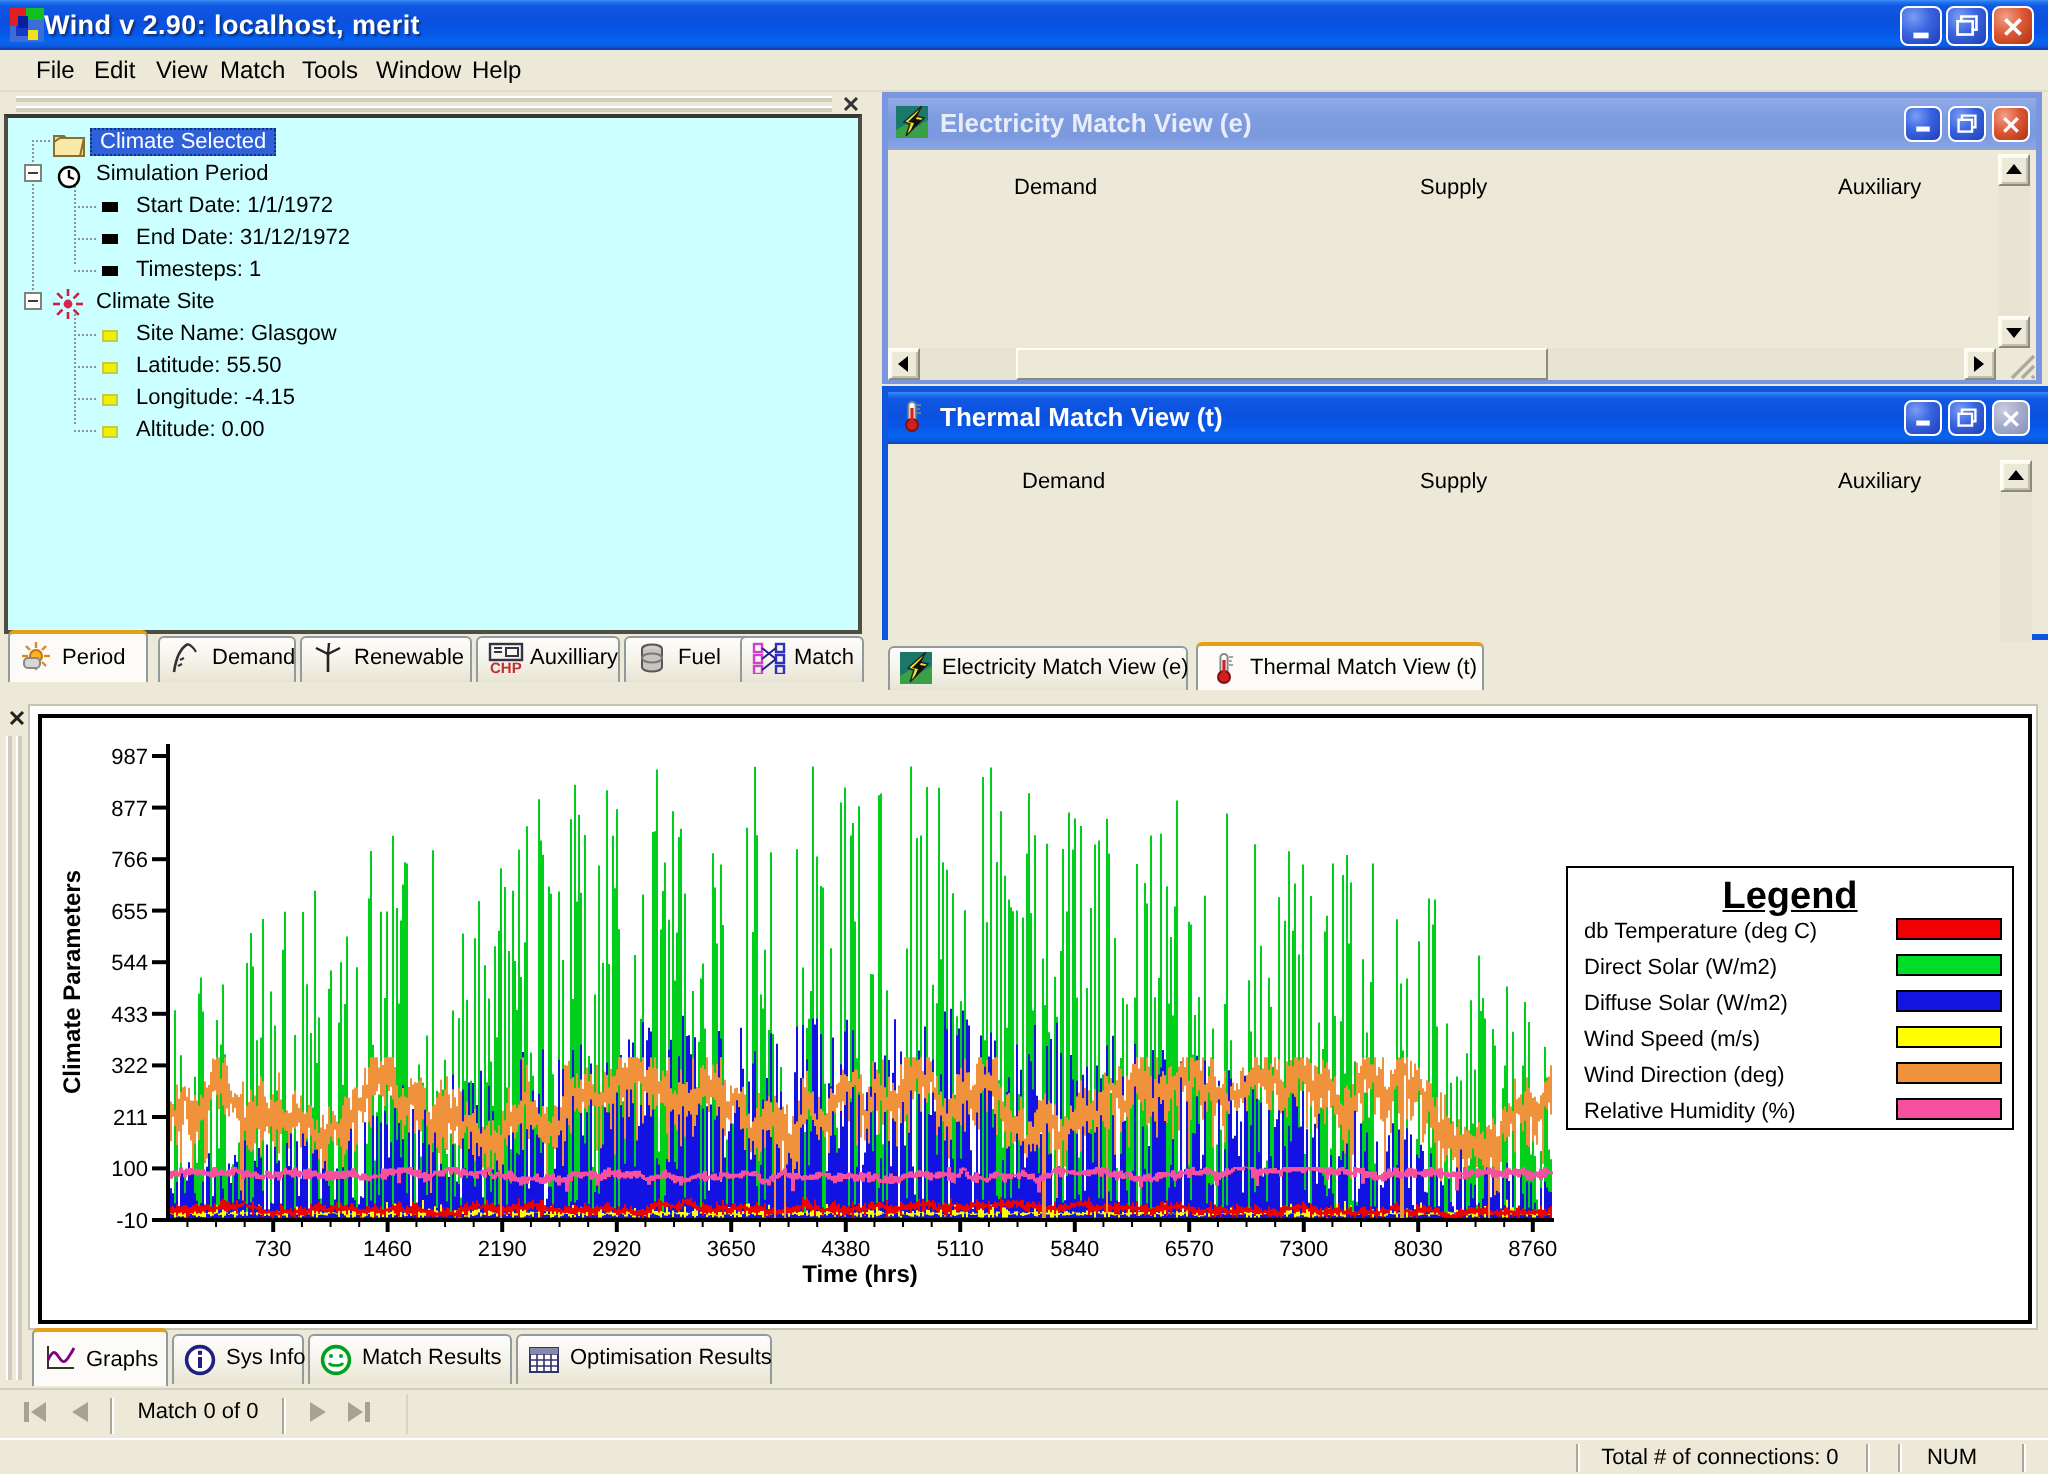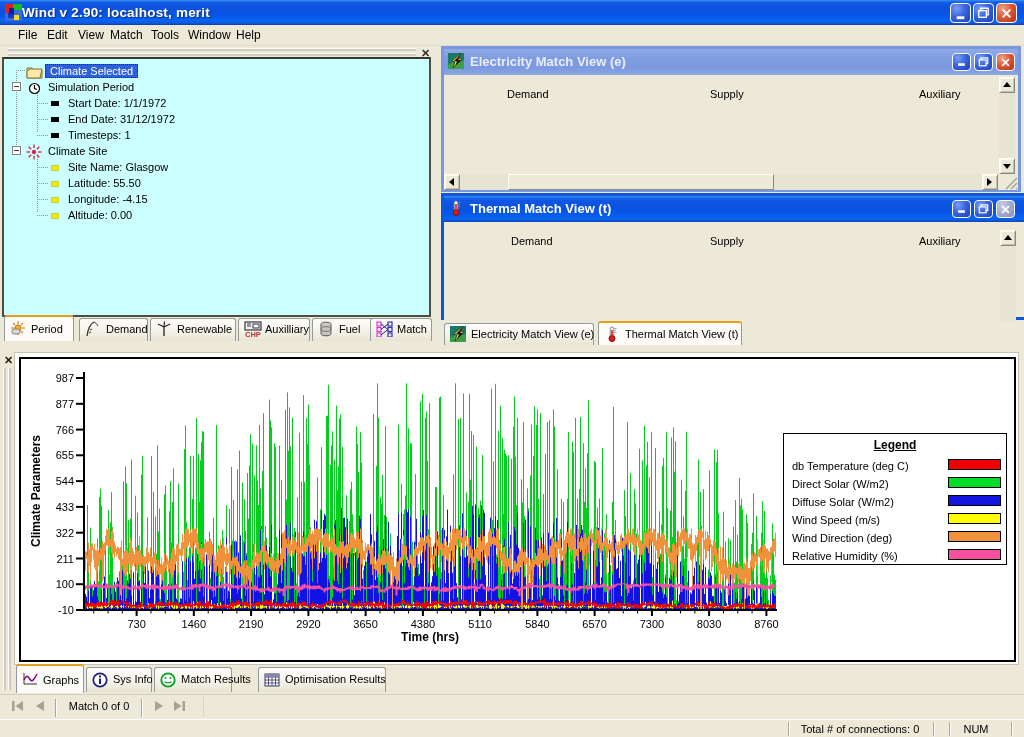--- a/index.html
+++ b/index.html
@@ -42,21 +42,21 @@
 .sbbtn{position:absolute;background:#ece9d8;border:1px solid;border-color:#fffff4 #8c8a7c #8c8a7c #fffff4;box-shadow:inset 1px 1px 0 #fcfaf0, inset -1px -1px 0 #c2c0b0;}
 .sbtrack{position:absolute;background:#e7e4d3;}
 .tri{width:0;height:0;position:absolute;}
 
 #chartpanel{left:0;top:345px;width:1024px;height:349px;background:#ece9d8;}
 #chartwhite{left:14px;top:352px;width:1005px;height:313px;background:#fff;border:1px solid #c6c3b2;}
 #gripv1,#gripv2{top:368px;width:3px;height:322px;border-left:1px solid #fff;background:#cfccbe;}
 #chartx{left:3px;top:356px;width:11px;height:11px;font-size:11px;font-weight:bold;color:#222;line-height:9px;text-align:center;}
 
 #legend{left:783px;top:433px;width:224px;height:132px;background:#fff;border:1px solid #000;}
-#legend .lt{position:absolute;left:0;width:100%;top:4px;text-align:center;font-size:12px;font-weight:bold;text-decoration:underline;}
+#legend .lt{position:absolute;left:0;width:100%;top:4px;text-align:center;font-size:19px;font-weight:bold;text-decoration:underline;}
 .lrow{position:absolute;left:8px;font-size:11px;}
 .lsw{position:absolute;left:164px;width:53px;height:11px;border:1px solid #000;}
 
 #navrow{left:0;top:694px;width:1024px;height:25px;background:#ece9d8;border-top:1px solid #d4d0c0;}
 #statusbar{left:0;top:719px;width:1024px;height:18px;background:#ece9d8;border-top:1px solid #fff;}
 .ssep{position:absolute;top:2px;width:2px;height:14px;border-left:1px solid #aca899;border-right:1px solid #fff;}
 .navsep{position:absolute;width:2px;height:18px;border-left:1px solid #aca899;border-right:1px solid #fff;}
 </style></head>
 <body>
 <div id="titlebar" class="abs">
@@ -469,21 +469,21 @@
     <span style="position:absolute;left:26px;top:8px">Graphs</span>
   </div>
 <div class="tab" style="left:86px;top:667px;width:66px;height:25px">
     <span class="ticon" style="top:4px"><svg width="16" height="16" viewBox="0 0 16 16">
         <circle cx="8" cy="8" r="6.7" fill="#fff" stroke="#202080" stroke-width="1.8"></circle>
         <rect x="7" y="6.5" width="2" height="5.5" fill="#202080"></rect>
         <rect x="7" y="3.4" width="2" height="2" fill="#202080"></rect>
       </svg></span>
     <span style="position:absolute;left:26px;top:5px">Sys Info</span>
   </div>
-<div class="tab" style="left:154px;top:667px;width:78px;height:25px">
+<div class="tab" style="left:154px;top:667px;width:102px;height:25px">
     <span class="ticon" style="top:4px"><svg width="16" height="16" viewBox="0 0 16 16">
         <circle cx="8" cy="8" r="6.7" fill="#fff" stroke="#00a020" stroke-width="1.8"></circle>
         <circle cx="5.5" cy="6" r="1" fill="#00a020"></circle>
         <circle cx="10.5" cy="6" r="1" fill="#00a020"></circle>
         <path d="M4.5 9.5c1 1.7 6 1.7 7 0" stroke="#00a020" stroke-width="1.3" fill="none"></path>
       </svg></span>
     <span style="position:absolute;left:26px;top:5px">Match Results</span>
   </div>
 <div class="tab" style="left:258px;top:667px;width:128px;height:25px">
     <span class="ticon" style="top:4px"><svg width="16" height="16" viewBox="0 0 16 16">

